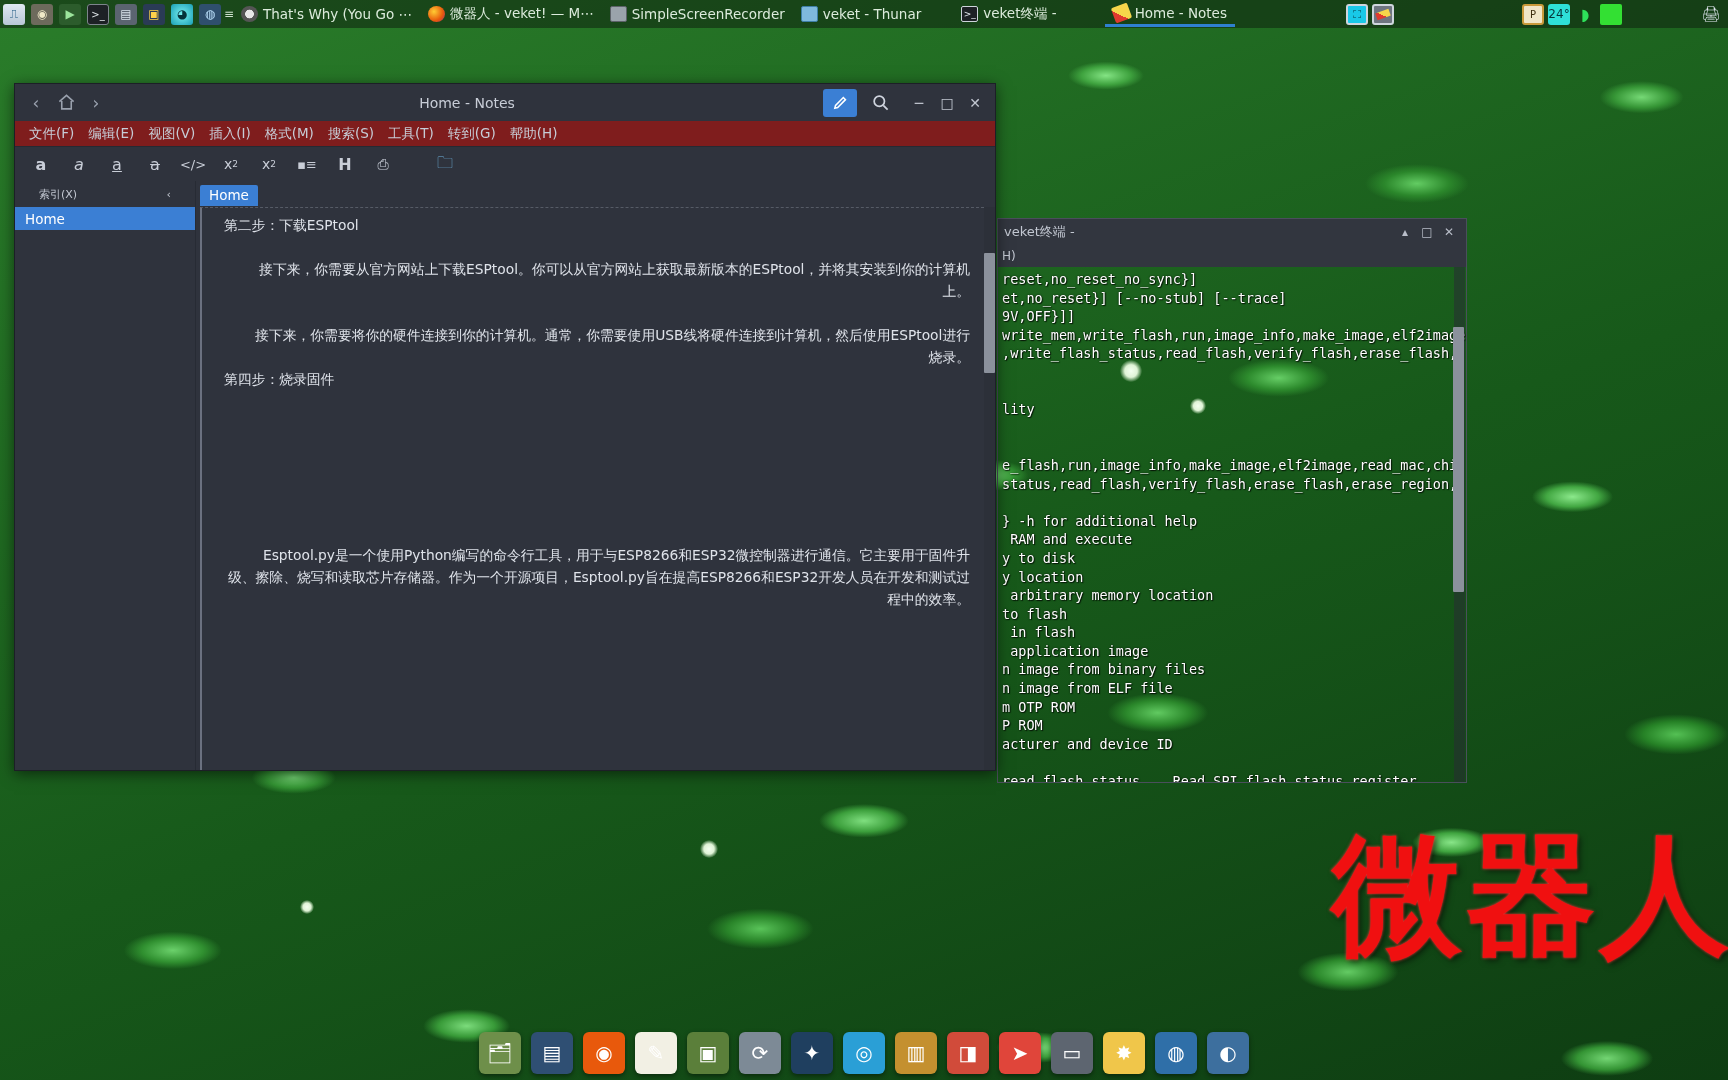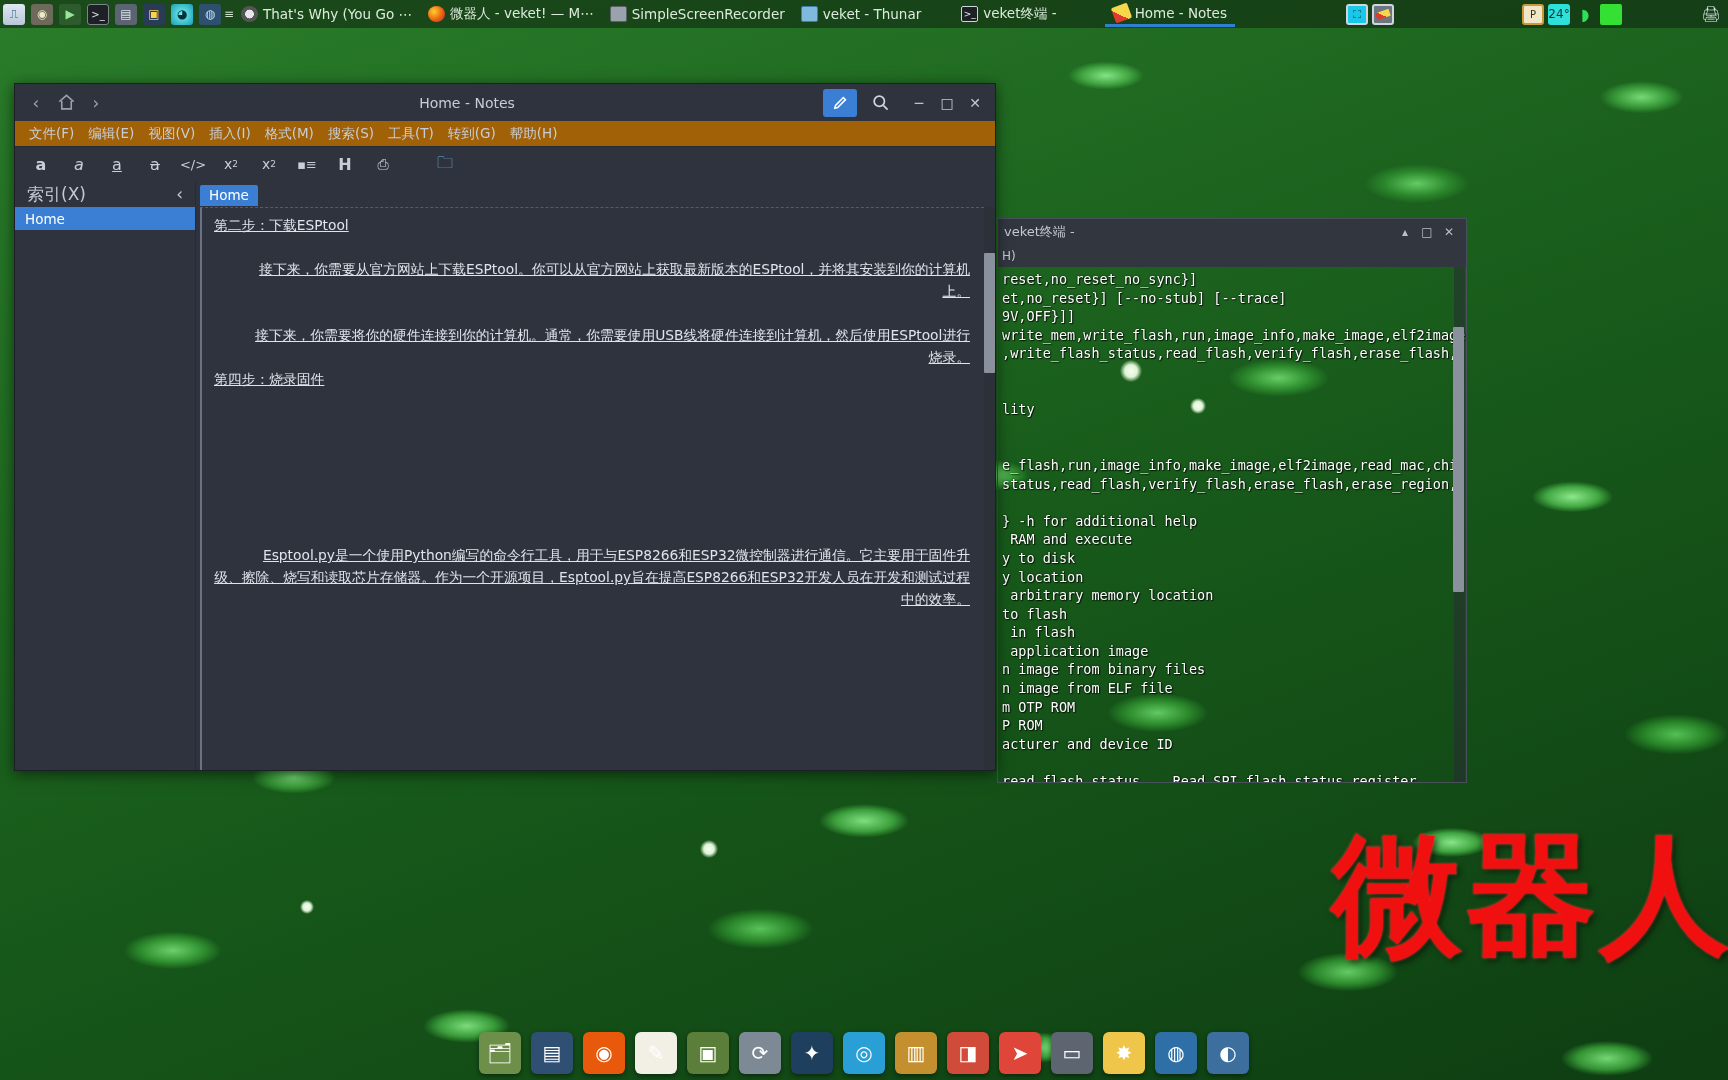--- a/index.html
+++ b/index.html
@@ -123,36 +123,36 @@
              justify-content: center; color: #9aa1ae; font-size: 17px; }
   #notes-title { flex: 1; text-align: center; font-size: 14px; color: #c8cdd7; }
   #edit-btn { width: 34px; height: 28px; background: #3b7fd4; border-radius: 3px;
               display: inline-flex; align-items: center; justify-content: center; margin-right: 8px; }
   #search-btn { width: 30px; height: 28px; display: inline-flex; align-items:center;
                 justify-content:center; margin-right: 10px; }
   .win-btn { width: 28px; height: 28px; display: inline-flex; align-items: center;
              justify-content: center; color: #c2c7d1; font-size: 14px; }
 
   #notes-menubar {
-    height: 26px; background: #a16207; display: flex; align-items: center;
+    height: 26px; background: #7f1d1d; display: flex; align-items: center;
     padding-left: 14px; gap: 14px; font-size: 13.5px; color: #c7ccd6; flex: none;
     border-bottom: 1px solid #262a33;
   }
   #notes-toolbar {
     height: 34px; background: #2f333d; display: flex; align-items: center;
     padding-left: 16px; gap: 18px; flex: none;
   }
   .tb-ico { color: #c9ced8; font-size: 16px; display:inline-flex; align-items:center;
             justify-content:center; width: 20px; height: 22px; }
 
   #notes-main { flex: 1; display: flex; min-height: 0; }
 
   #idx-panel { width: 180px; background: #2f333d; display: flex; flex-direction: column; flex:none; }
-  #idx-head { height: 26px; display: flex; align-items: center; padding: 0 12px;
-              font-size: 17px; color: #c3c8d2; }
+  #idx-head { height: 26px; display: flex; align-items: center; padding: 0 24px;
+              font-size: 11px; color: #c3c8d2; }
   #idx-head .lbl { flex: 1; }
   #idx-list { flex: 1; }
   .idx-item { height: 23px; display: flex; align-items: center; padding-left: 10px;
               font-size: 13.5px; color: #e7eaf0; }
   .idx-item.sel { background: #3b7fd4; color: #fff; }
 
   #doc-area { flex: 1; display: flex; flex-direction: column; min-width: 0;
               background: #2f333d; border-left: 1px solid #272b34; }
   #tabbar { height: 26px; display: flex; align-items: flex-end; padding-left: 4px; flex: none; }
   .doc-tab { background: #3b7fd4; color: #fff; font-size: 13.5px;
@@ -160,21 +160,21 @@
 
   #doc-scroll-wrap { flex: 1; display: flex; min-height: 0; position: relative; }
   #doc {
     flex: 1; min-width: 0; overflow: hidden; position: relative;
     padding: 6px 14px 0 0;
     border-top: 1px dashed #565b66;
     border-left: 2px solid #6b7180;
     margin-left: 4px;
     font-size: 13.8px; line-height: 22px; color: #dfe3ea;
   }
-  #doc p { margin: 0 0 0 2px; text-decoration: underline; }
+  #doc p { margin: 0 0 0 12px; }
   .para   { text-indent: 2em; padding: 0 0 0 10px; text-align: right; }
   .line   { padding: 0 0 0 10px; }
   .blank  { height: 22px; }
   .hl { background: #3b7fd4; color: #fff; }
 
   #doc-scrollbar { width: 11px; background: rgba(40,44,52,0.4); position: relative; flex: none; }
   #doc-thumb { position: absolute; top: 46px; left: 0; width: 11px; height: 120px;
                background: #8b919c; border-radius: 1px; }
 
   

